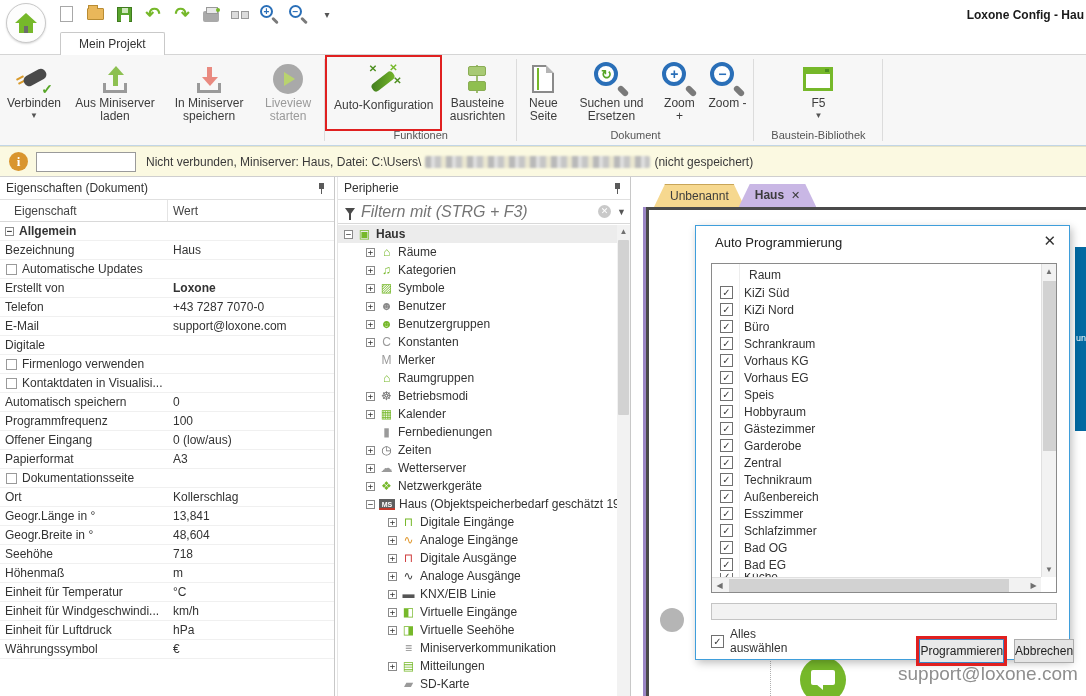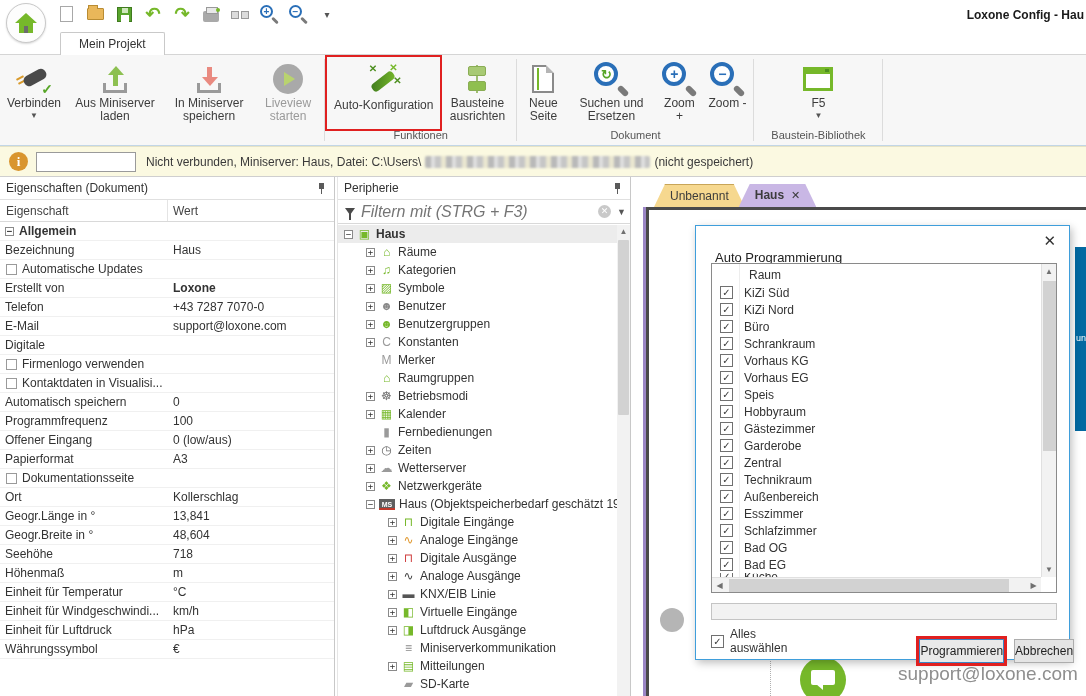--- a/index.html
+++ b/index.html
@@ -94,21 +94,21 @@
   
   .panel { position:absolute; top:177px; bottom:0; background:#fff; }
   .panel-head { height:23px; display:flex; align-items:center; justify-content:space-between; padding:0 8px 0 6px; border-bottom:1px solid #e0e0e0; color:#333; }
   .pin { width:9px; height:13px; position:relative; }
   .pin::before { content:""; position:absolute; top:1px; left:2px; width:5px; height:6px; background:#5a5a5a; }
   .pin::after { content:""; position:absolute; top:7px; left:4px; width:1px; height:5px; background:#5a5a5a; }
 
   
   #props { left:0; width:335px; border-right:1px solid #c8c8c8; }
   .col-head { height:22px; display:flex; border-bottom:1px solid #d9d9d9; color:#444; }
-  .col-head .c1 { width:168px; padding:4px 0 0 6px; border-right:1px solid #e4e4e4; }
+  .col-head .c1 { width:168px; padding:4px 0 0 14px; border-right:1px solid #e4e4e4; }
   .col-head .c2 { flex:1; padding:4px 0 0 5px; }
   .prow { height:19px; display:flex; align-items:center; border-bottom:1px solid #f0f0f0; }
   .prow .lab { width:168px; padding-left:5px; display:flex; align-items:center; gap:5px; overflow:hidden; white-space:nowrap; }
   .prow .val { flex:1; padding-left:5px; overflow:hidden; white-space:nowrap; }
   .prow.group { font-weight:bold; }
   .pcb { width:11px; height:11px; border:1px solid #9a9a9a; background:#fff; flex:0 0 auto; margin-left:1px; }
   .exp { width:9px; height:9px; border:1px solid #8a8a8a; background:#fff; font-size:9px; line-height:7px; text-align:center; color:#333; flex:0 0 auto; font-family:"DejaVu Sans Mono", monospace; }
 
   
   #periph { left:337px; width:294px; border-right:1px solid #c8c8c8; border-left:1px solid #e6e6e6; }
@@ -143,21 +143,21 @@
   .gray-dot { position:absolute; left:28px; top:431px; width:24px; height:24px; border-radius:50%; background:#b5b5b5; }
   .dotline { position:absolute; left:138px; top:478px; width:0; bottom:0; border-left:1px dotted #b0b0b0; }
   .chat-bubble { position:absolute; left:168px; top:480px; width:46px; height:46px; border-radius:50%; background:#76b82a; }
   .chat-bubble::before { content:""; position:absolute; left:11px; top:13px; width:24px; height:15px; background:#fff; border-radius:2px; }
   .chat-bubble::after { content:""; position:absolute; left:16px; top:27px; border-style:solid; border-width:6px 0 0 7px; border-color:#fff transparent transparent transparent; }
   .email-label { position:absolute; left:273px; top:470px; color:#9a9a9a; font-size:12px; }
   .email-addr { position:absolute; left:266px; top:486px; color:#8f8f8f; font-size:19px; }
 
   
   .dialog { position:absolute; left:695px; top:225px; width:375px; height:435px; background:#fff; border:1px solid #3f9edb; box-shadow:2px 3px 8px rgba(0,0,0,.25); z-index:10; }
-  .dlg-title { position:absolute; left:19px; top:9px; font-size:13px; color:#222;margin-top:15px; }
+  .dlg-title { position:absolute; left:19px; top:9px; font-size:13px; color:#222; }
   .dlg-close { position:absolute; right:13px; top:6px; font-size:15px; color:#333; }
   .dlg-list { position:absolute; left:15px; top:37px; width:346px; height:330px; border:1px solid #8a8a8a; background:#fff; overflow:hidden; }
   .dlg-list .cbcol { position:absolute; left:27px; top:0; bottom:15px; width:1px; background:#ededed; }
   .list-head { height:20px; padding:4px 0 0 37px; color:#333; }
   .room-row { height:17px; display:flex; align-items:center; padding-left:8px; gap:11px; }
   .cb { width:13px; height:13px; border:1px solid #707070; background:#fff; display:flex; align-items:center; justify-content:center; font-size:10px; color:#3a3a3a; line-height:11px; flex:0 0 auto; }
   .dlg-vsb { position:absolute; right:0; top:0; width:15px; bottom:15px; background:#f2f2f2; border-left:1px solid #e0e0e0; }
   .dlg-vsb .arr { height:15px; text-align:center; font-size:8px; color:#707070; line-height:15px; }
   .dlg-vsb .thumb { position:absolute; left:1px; top:17px; width:13px; height:170px; background:#d2d2d2; }
   .dlg-vsb .arr.dn { position:absolute; bottom:0; width:100%; }
@@ -647,21 +647,21 @@
           <span class="tlab">KNX/EIB Linie</span>
         </div>
         <div class="trow" style="padding-left: 50px;">
           <span class="exp">+</span>
           <span class="tico" style="color: rgb(118, 184, 42);">◧</span>
           <span class="tlab">Virtuelle Eingänge</span>
         </div>
         <div class="trow" style="padding-left: 50px;">
           <span class="exp">+</span>
           <span class="tico" style="color: rgb(118, 184, 42);">◨</span>
-          <span class="tlab">Luftdruck Ausgänge</span>
+          <span class="tlab">Virtuelle Seehöhe</span>
         </div>
         <div class="trow" style="padding-left: 50px;">
           <span style="width: 9px;"></span>
           <span class="tico" style="color: rgb(138, 138, 138);">≡</span>
           <span class="tlab">Miniserverkommunikation</span>
         </div>
         <div class="trow" style="padding-left: 50px;">
           <span class="exp">+</span>
           <span class="tico" style="color: rgb(118, 184, 42);">▤</span>
           <span class="tlab">Mitteilungen</span>

